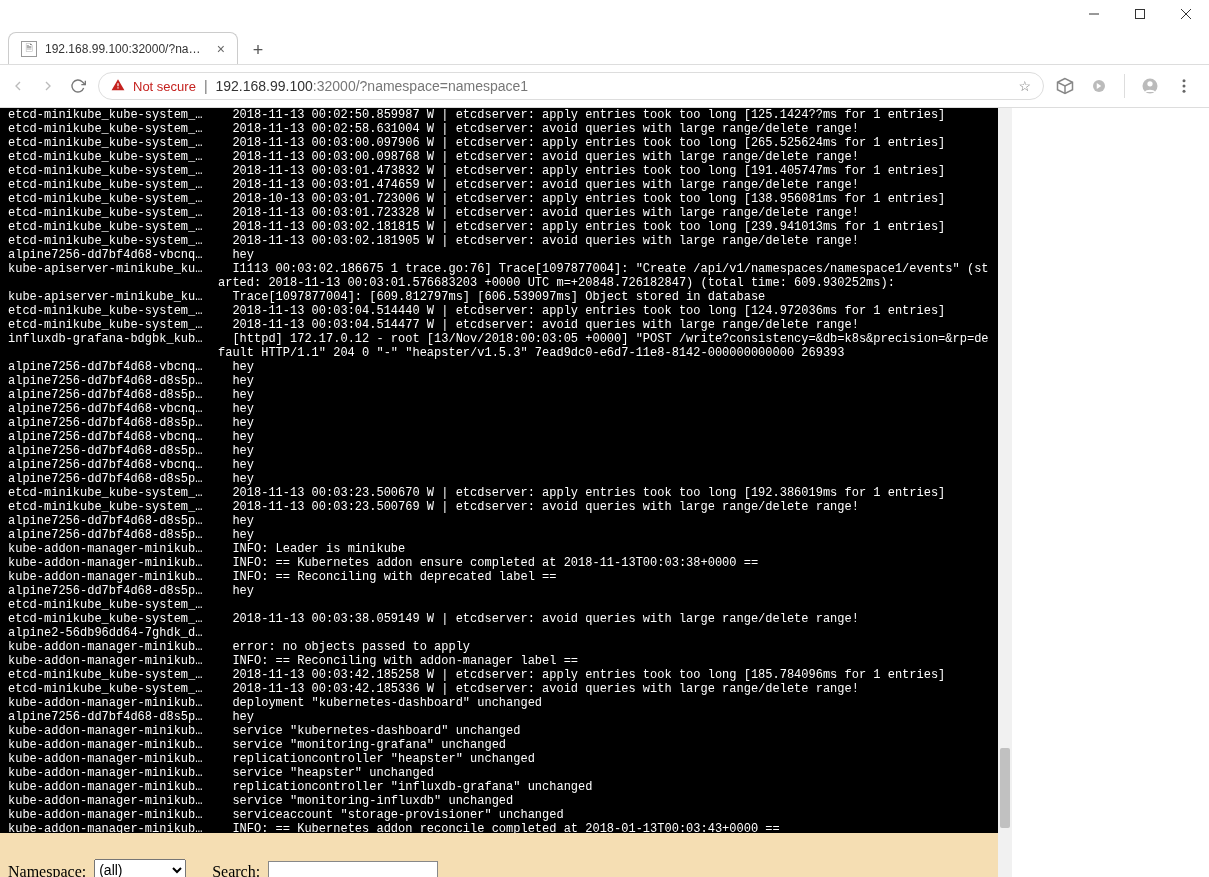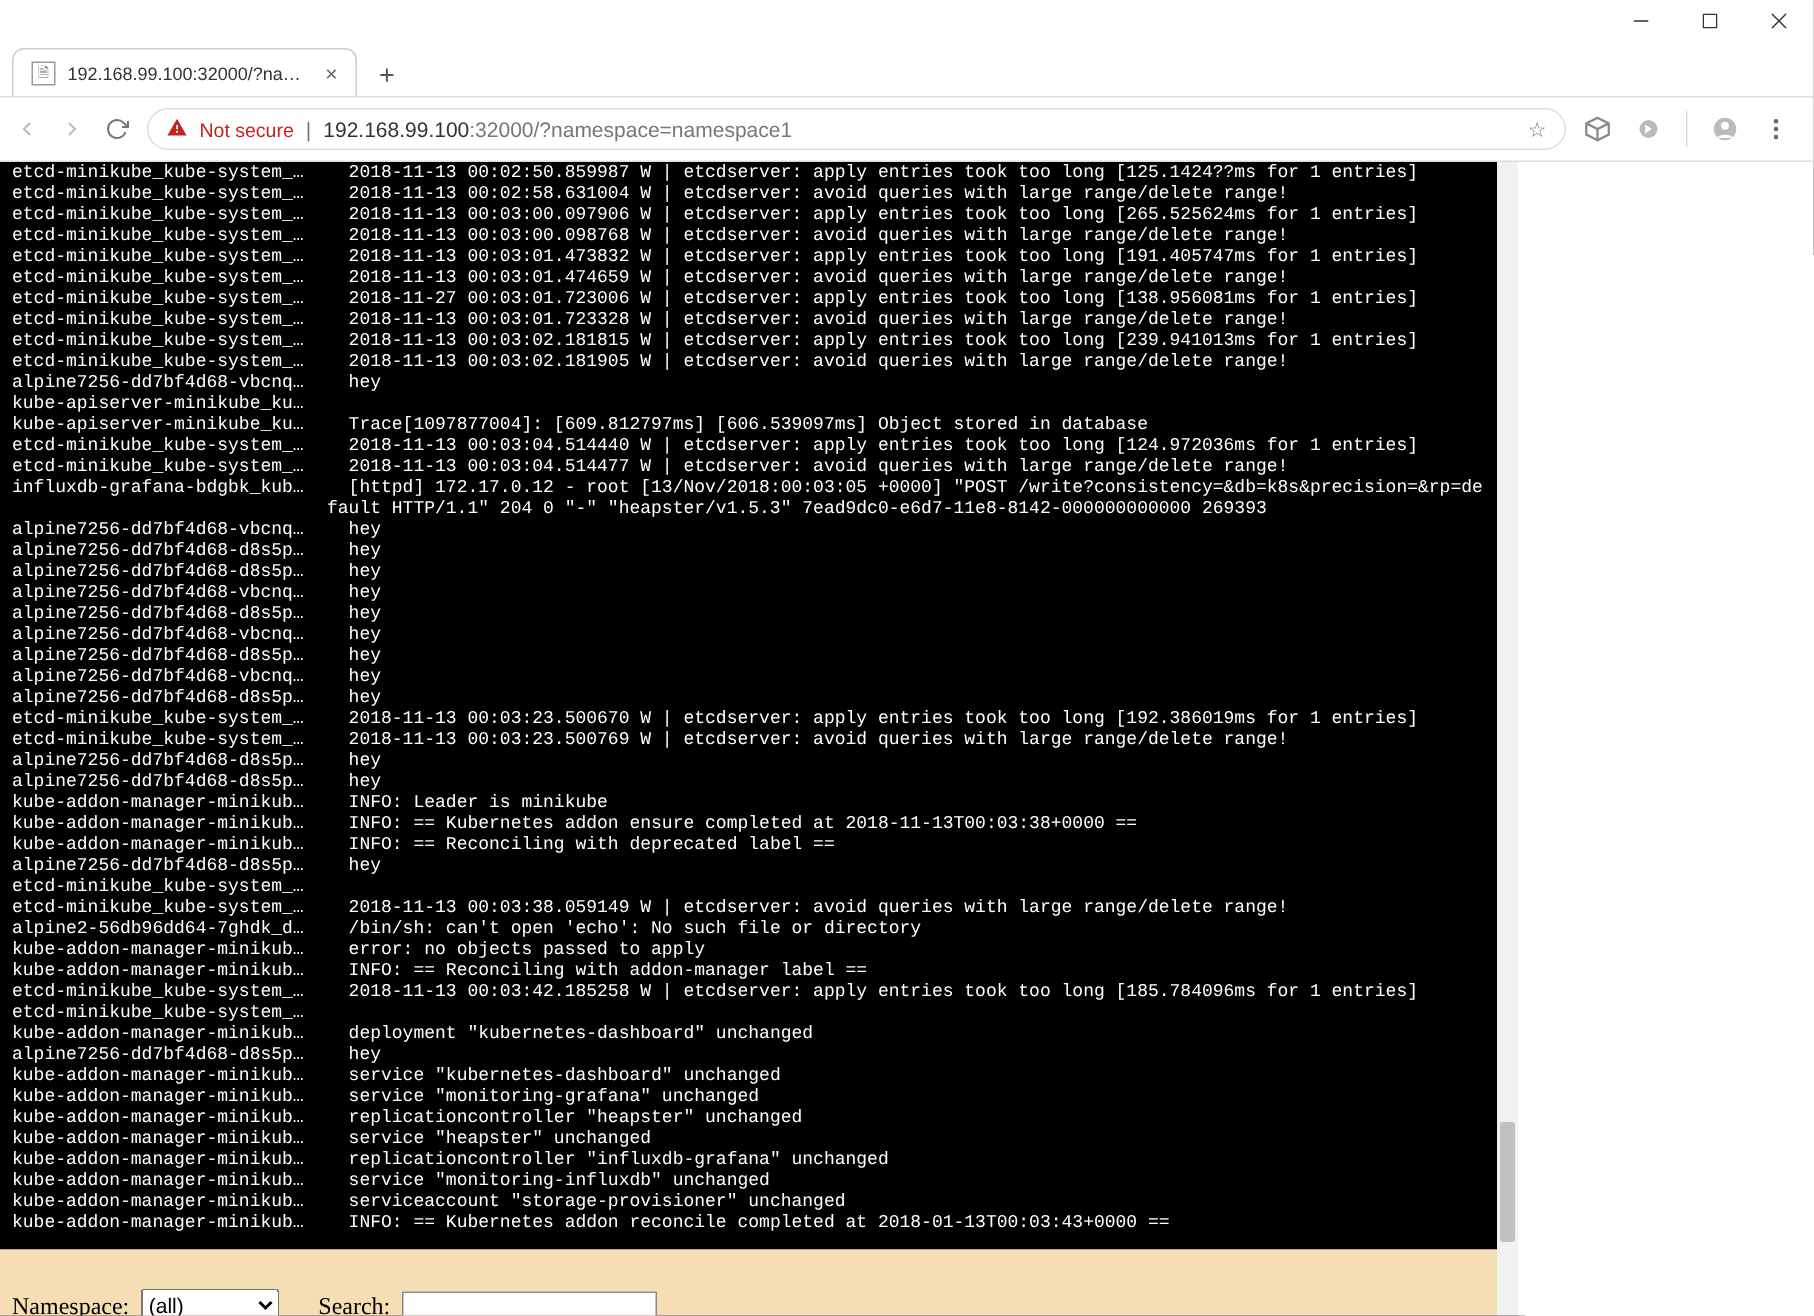--- a/index.html
+++ b/index.html
@@ -135,26 +135,26 @@
 </div>
 
 <div class="page">
   <div class="terminal" id="terminal">
       <div class="logline"><span class="src">etcd-minikube_kube-system_…</span><span class="msg">  2018-11-13 00:02:50.859987 W | etcdserver: apply entries took too long [125.1424??ms for 1 entries]</span></div>
       <div class="logline"><span class="src">etcd-minikube_kube-system_…</span><span class="msg">  2018-11-13 00:02:58.631004 W | etcdserver: avoid queries with large range/delete range!</span></div>
       <div class="logline"><span class="src">etcd-minikube_kube-system_…</span><span class="msg">  2018-11-13 00:03:00.097906 W | etcdserver: apply entries took too long [265.525624ms for 1 entries]</span></div>
       <div class="logline"><span class="src">etcd-minikube_kube-system_…</span><span class="msg">  2018-11-13 00:03:00.098768 W | etcdserver: avoid queries with large range/delete range!</span></div>
       <div class="logline"><span class="src">etcd-minikube_kube-system_…</span><span class="msg">  2018-11-13 00:03:01.473832 W | etcdserver: apply entries took too long [191.405747ms for 1 entries]</span></div>
       <div class="logline"><span class="src">etcd-minikube_kube-system_…</span><span class="msg">  2018-11-13 00:03:01.474659 W | etcdserver: avoid queries with large range/delete range!</span></div>
-      <div class="logline"><span class="src">etcd-minikube_kube-system_…</span><span class="msg">  2018-11-27 00:03:01.723006 W | etcdserver: apply entries took too long [138.956081ms for 1 entries]</span></div>
+      <div class="logline"><span class="src">etcd-minikube_kube-system_…</span><span class="msg">  2018-10-13 00:03:01.723006 W | etcdserver: apply entries took too long [138.956081ms for 1 entries]</span></div>
       <div class="logline"><span class="src">etcd-minikube_kube-system_…</span><span class="msg">  2018-11-13 00:03:01.723328 W | etcdserver: avoid queries with large range/delete range!</span></div>
       <div class="logline"><span class="src">etcd-minikube_kube-system_…</span><span class="msg">  2018-11-13 00:03:02.181815 W | etcdserver: apply entries took too long [239.941013ms for 1 entries]</span></div>
       <div class="logline"><span class="src">etcd-minikube_kube-system_…</span><span class="msg">  2018-11-13 00:03:02.181905 W | etcdserver: avoid queries with large range/delete range!</span></div>
       <div class="logline"><span class="src">alpine7256-dd7bf4d68-vbcnq…</span><span class="msg">  hey</span></div>
-      <div class="logline"><span class="src">kube-apiserver-minikube_ku…</span></div>
+      <div class="logline"><span class="src">kube-apiserver-minikube_ku…</span><span class="msg">  I1113 00:03:02.186675 1 trace.go:76] Trace[1097877004]: "Create /api/v1/namespaces/namespace1/events" (started: 2018-11-13 00:03:01.576683203 +0000 UTC m=+20848.726182847) (total time: 609.930252ms):</span></div>
       <div class="logline"><span class="src">kube-apiserver-minikube_ku…</span><span class="msg">  Trace[1097877004]: [609.812797ms] [606.539097ms] Object stored in database</span></div>
       <div class="logline"><span class="src">etcd-minikube_kube-system_…</span><span class="msg">  2018-11-13 00:03:04.514440 W | etcdserver: apply entries took too long [124.972036ms for 1 entries]</span></div>
       <div class="logline"><span class="src">etcd-minikube_kube-system_…</span><span class="msg">  2018-11-13 00:03:04.514477 W | etcdserver: avoid queries with large range/delete range!</span></div>
       <div class="logline"><span class="src">influxdb-grafana-bdgbk_kub…</span><span class="msg">  [httpd] 172.17.0.12 - root [13/Nov/2018:00:03:05 +0000] "POST /write?consistency=&amp;db=k8s&amp;precision=&amp;rp=default HTTP/1.1" 204 0 "-" "heapster/v1.5.3" 7ead9dc0-e6d7-11e8-8142-000000000000 269393</span></div>
       <div class="logline"><span class="src">alpine7256-dd7bf4d68-vbcnq…</span><span class="msg">  hey</span></div>
       <div class="logline"><span class="src">alpine7256-dd7bf4d68-d8s5p…</span><span class="msg">  hey</span></div>
       <div class="logline"><span class="src">alpine7256-dd7bf4d68-d8s5p…</span><span class="msg">  hey</span></div>
       <div class="logline"><span class="src">alpine7256-dd7bf4d68-vbcnq…</span><span class="msg">  hey</span></div>
       <div class="logline"><span class="src">alpine7256-dd7bf4d68-d8s5p…</span><span class="msg">  hey</span></div>
       <div class="logline"><span class="src">alpine7256-dd7bf4d68-vbcnq…</span><span class="msg">  hey</span></div>
@@ -164,25 +164,25 @@
       <div class="logline"><span class="src">etcd-minikube_kube-system_…</span><span class="msg">  2018-11-13 00:03:23.500670 W | etcdserver: apply entries took too long [192.386019ms for 1 entries]</span></div>
       <div class="logline"><span class="src">etcd-minikube_kube-system_…</span><span class="msg">  2018-11-13 00:03:23.500769 W | etcdserver: avoid queries with large range/delete range!</span></div>
       <div class="logline"><span class="src">alpine7256-dd7bf4d68-d8s5p…</span><span class="msg">  hey</span></div>
       <div class="logline"><span class="src">alpine7256-dd7bf4d68-d8s5p…</span><span class="msg">  hey</span></div>
       <div class="logline"><span class="src">kube-addon-manager-minikub…</span><span class="msg">  INFO: Leader is minikube</span></div>
       <div class="logline"><span class="src">kube-addon-manager-minikub…</span><span class="msg">  INFO: == Kubernetes addon ensure completed at 2018-11-13T00:03:38+0000 ==</span></div>
       <div class="logline"><span class="src">kube-addon-manager-minikub…</span><span class="msg">  INFO: == Reconciling with deprecated label ==</span></div>
       <div class="logline"><span class="src">alpine7256-dd7bf4d68-d8s5p…</span><span class="msg">  hey</span></div>
       <div class="logline"><span class="src">etcd-minikube_kube-system_…</span></div>
       <div class="logline"><span class="src">etcd-minikube_kube-system_…</span><span class="msg">  2018-11-13 00:03:38.059149 W | etcdserver: avoid queries with large range/delete range!</span></div>
-      <div class="logline"><span class="src">alpine2-56db96dd64-7ghdk_d…</span><span class="msg">  /bin/sh: can't open 'echo': No such file or directory</span></div>
+      <div class="logline"><span class="src">alpine2-56db96dd64-7ghdk_d…</span></div>
       <div class="logline"><span class="src">kube-addon-manager-minikub…</span><span class="msg">  error: no objects passed to apply</span></div>
       <div class="logline"><span class="src">kube-addon-manager-minikub…</span><span class="msg">  INFO: == Reconciling with addon-manager label ==</span></div>
       <div class="logline"><span class="src">etcd-minikube_kube-system_…</span><span class="msg">  2018-11-13 00:03:42.185258 W | etcdserver: apply entries took too long [185.784096ms for 1 entries]</span></div>
-      <div class="logline"><span class="src">etcd-minikube_kube-system_…</span></div>
+      <div class="logline"><span class="src">etcd-minikube_kube-system_…</span><span class="msg">  2018-11-13 00:03:42.185336 W | etcdserver: avoid queries with large range/delete range!</span></div>
       <div class="logline"><span class="src">kube-addon-manager-minikub…</span><span class="msg">  deployment "kubernetes-dashboard" unchanged</span></div>
       <div class="logline"><span class="src">alpine7256-dd7bf4d68-d8s5p…</span><span class="msg">  hey</span></div>
       <div class="logline"><span class="src">kube-addon-manager-minikub…</span><span class="msg">  service "kubernetes-dashboard" unchanged</span></div>
       <div class="logline"><span class="src">kube-addon-manager-minikub…</span><span class="msg">  service "monitoring-grafana" unchanged</span></div>
       <div class="logline"><span class="src">kube-addon-manager-minikub…</span><span class="msg">  replicationcontroller "heapster" unchanged</span></div>
       <div class="logline"><span class="src">kube-addon-manager-minikub…</span><span class="msg">  service "heapster" unchanged</span></div>
       <div class="logline"><span class="src">kube-addon-manager-minikub…</span><span class="msg">  replicationcontroller "influxdb-grafana" unchanged</span></div>
       <div class="logline"><span class="src">kube-addon-manager-minikub…</span><span class="msg">  service "monitoring-influxdb" unchanged</span></div>
       <div class="logline"><span class="src">kube-addon-manager-minikub…</span><span class="msg">  serviceaccount "storage-provisioner" unchanged</span></div>
       <div class="logline"><span class="src">kube-addon-manager-minikub…</span><span class="msg">  INFO: == Kubernetes addon reconcile completed at 2018-01-13T00:03:43+0000 ==</span></div>

